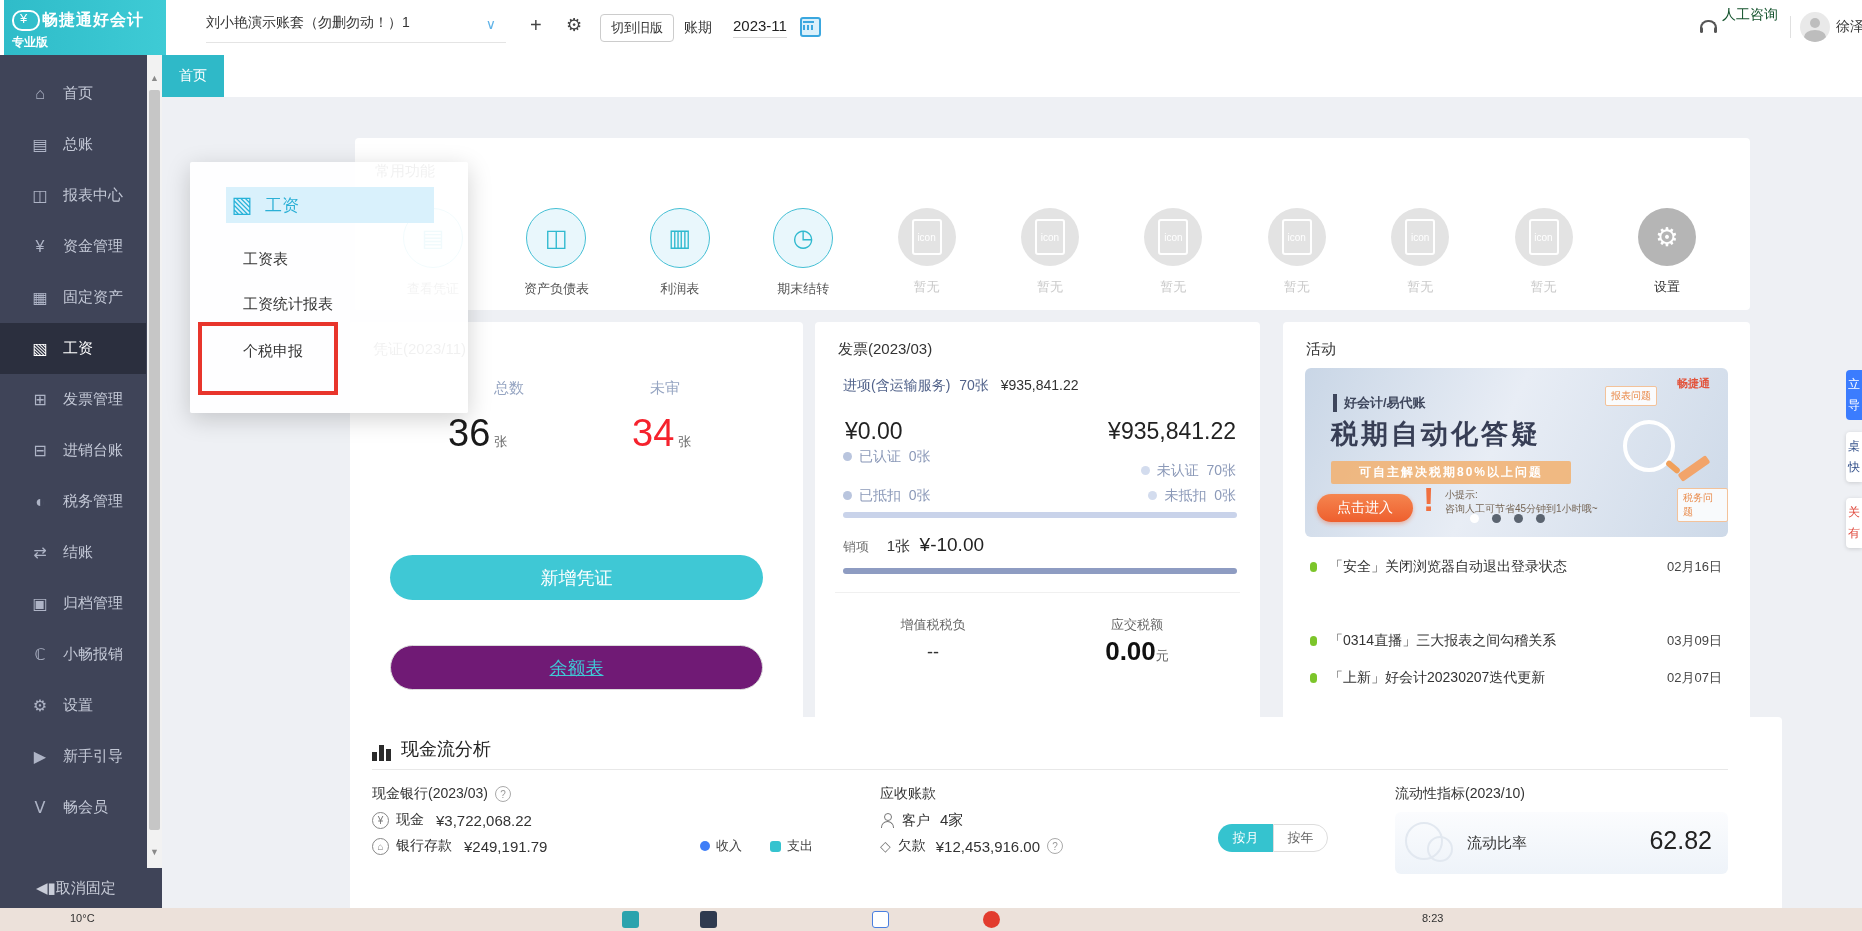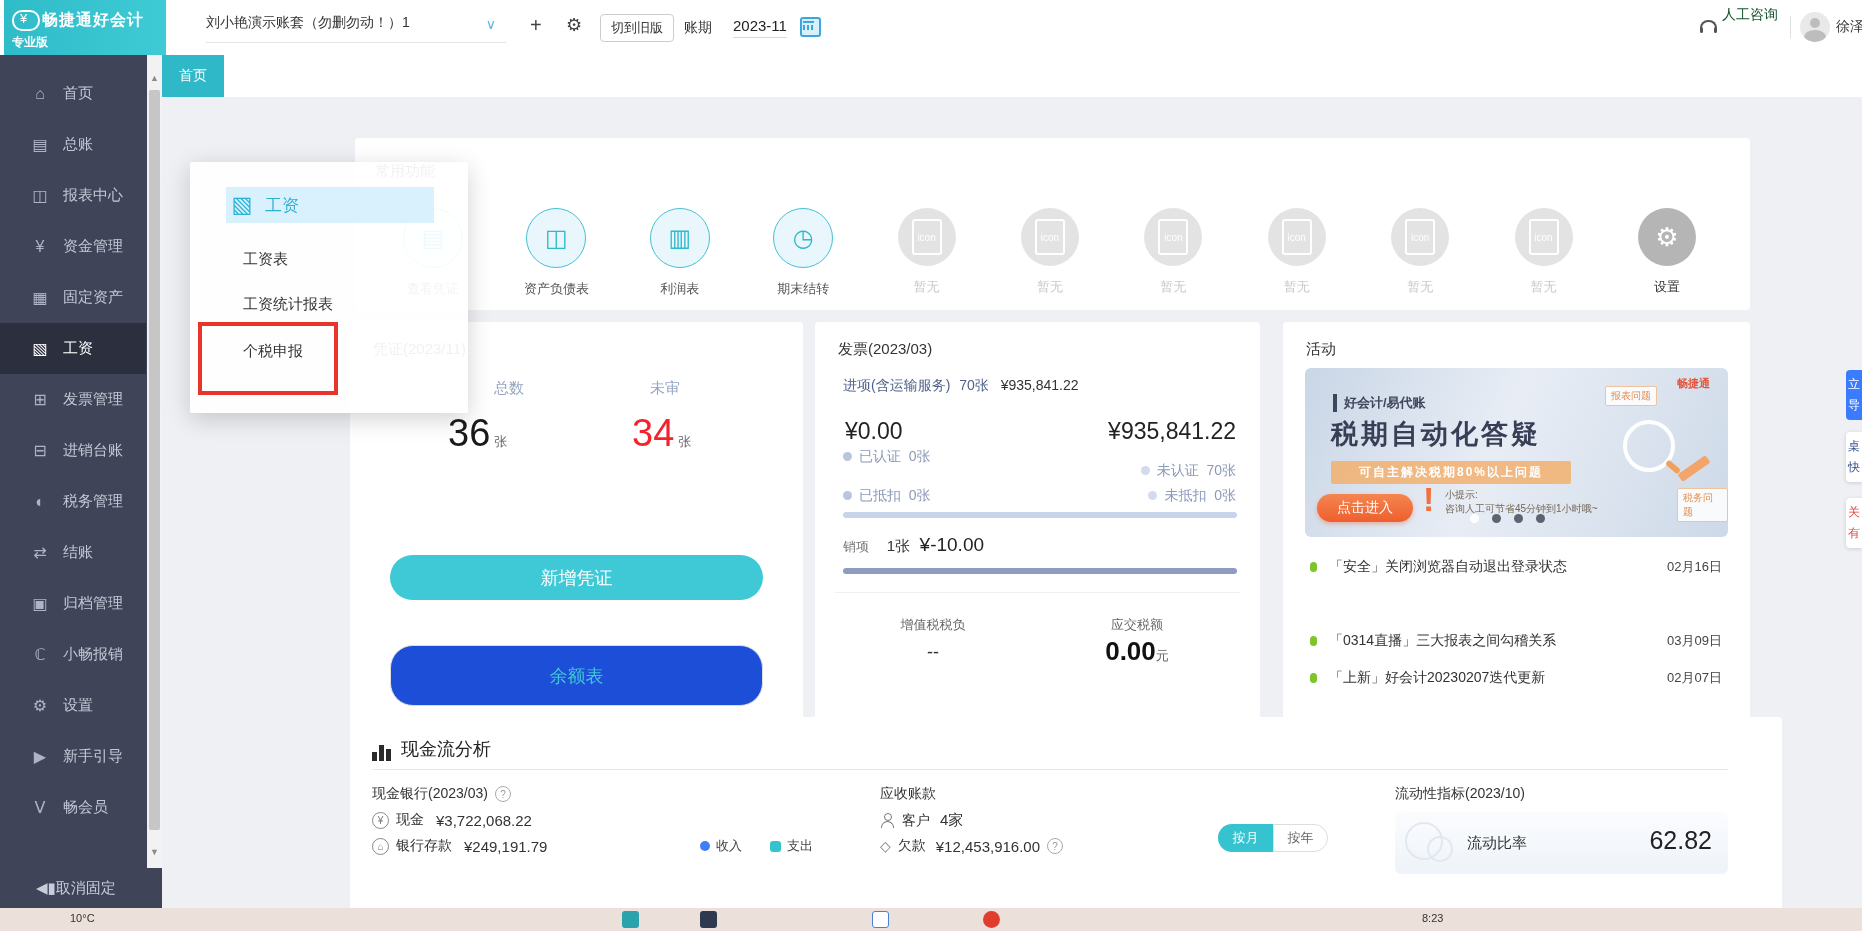--- a/index.html
+++ b/index.html
@@ -75,22 +75,22 @@
   .redbox{position:absolute;left:8px;top:160px;width:132px;height:65px;border:4px solid #e8352c;z-index:60;}
 
   
   .vc-title{position:absolute;left:23px;top:18px;font-size:15px;color:#333;}
   .stat-lab{position:absolute;top:57px;font-size:15px;color:#96a5c2;}
   .stat-val{position:absolute;top:90px;font-size:38px;color:#1a1a1a;}
   .stat-val .unit{font-size:13px;color:#666;margin-left:4px;}
   .stat-val.red{color:#f5222d;}
   .btn-primary{position:absolute;left:40px;top:233px;width:373px;height:45px;background:#3fc8d5;border-radius:23px;
                color:#fff;font-size:18px;display:flex;align-items:center;justify-content:center;cursor:pointer;}
-  .btn-secondary{position:absolute;left:40px;top:323px;width:373px;height:61px;background:#1d4ed8;border:1px solid #dcdcdc;border-radius:23px;
-               color:#3fc8d5;font-size:18px;display:flex;align-items:center;justify-content:center;cursor:pointer;box-sizing:border-box;}
+  .btn-secondary{position:absolute;left:40px;top:323px;width:373px;height:45px;background:#701a75;border:1px solid #dcdcdc;border-radius:23px;
+               color:#3fc8d5;font-size:18px;display:flex;align-items:center;justify-content:center;cursor:pointer;box-sizing:border-box;text-decoration:underline;}
 
   
   .inv-line1{position:absolute;left:28px;top:55px;font-size:14px;color:#51628a;}
   .inv-big{position:absolute;top:96px;font-size:23px;color:#222;}
   .inv-row{position:absolute;font-size:14px;color:#8b99b8;}
   .dot{display:inline-block;width:9px;height:9px;border-radius:50%;margin-right:7px;}
   .bar{position:absolute;left:28px;width:394px;height:6px;border-radius:3px;}
   .inv-out{position:absolute;left:28px;top:212px;font-size:13px;color:#777;}
   .inv-bottom-lab{position:absolute;top:294px;font-size:13px;color:#666;width:120px;text-align:center;}
   .inv-bottom-val{position:absolute;top:320px;font-size:18px;color:#333;width:120px;text-align:center;}

